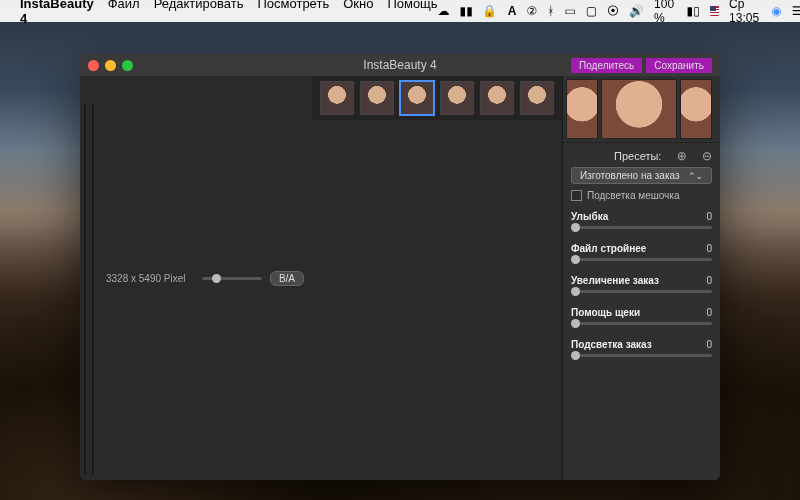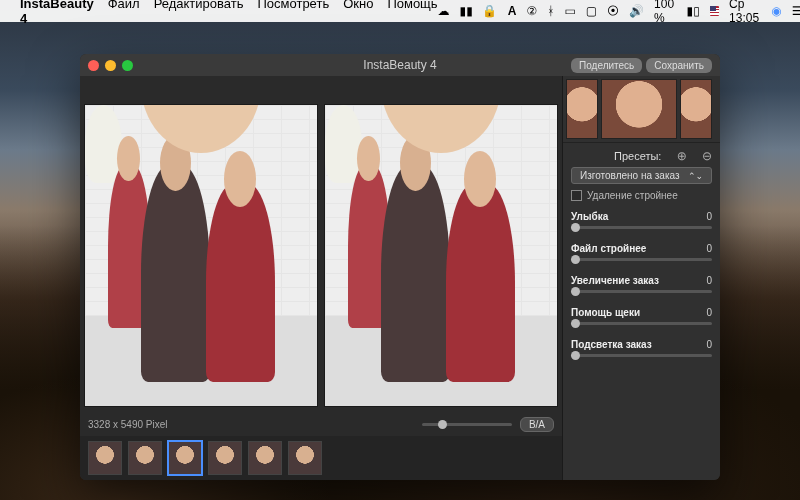--- a/index.html
+++ b/index.html
@@ -43,26 +43,26 @@
 }
 .titlebar {
   height: 22px; background: #3a3a3a; display: flex; align-items: center; padding: 0 8px;
   position: relative;
 }
 .tl { display: flex; gap: 6px; }
 .tl span { width: 11px; height: 11px; border-radius: 50%; }
 .tl .r{background:#ff5f57;} .tl .y{background:#febc2e;} .tl .g{background:#28c840;}
 .titlebar .title { position: absolute; left: 0; right: 0; text-align: center; font-size: 12px; color: #ccc; }
 .titlebar .tbtns { margin-left: auto; display: flex; gap: 4px; z-index: 2; }
-.pillbtn { background: #737373; color: #ddd; border: none; padding: 2px 8px; border-radius: 6px; font-size: 10px; cursor: pointer; }
+.pillbtn { background: #a21caf; color: #ddd; border: none; padding: 2px 8px; border-radius: 0; font-size: 10px; cursor: pointer; }
 
 .body { flex: 1; display: flex; min-height: 0; }
 
 
-.main { flex: 1; display: flex; flex-direction: column; background: #2a2a2a; min-width: 0; }
+.main { flex: 1; display: flex; flex-direction: row; background: #2a2a2a; min-width: 0; }
 .canvas-wrap { flex: 1; padding: 28px 4px 6px 4px; display: flex; gap: 6px; justify-content: center; align-items: stretch; }
 .photo {
   flex: 1 1 0; border: 1px solid #1a1a1a;
   background: linear-gradient(180deg,#eee 0 70%,#ddd 70% 100%);
   position: relative; overflow: hidden;
 }
 .photo .brick{
   position:absolute;inset:0;
   background-image:
     linear-gradient(#ddd 1px,transparent 1px),
@@ -214,21 +214,21 @@
           <span>Пресеты:</span>
           <span class="ic">⊕</span>
           <span class="ic">⊖</span>
         </div>
         <div class="select">
           <span>Изготовлено на заказ</span>
           <span class="chev">⌃⌄</span>
         </div>
         <label class="chk">
           <span class="box"></span>
-          <span>Удаление стройнее</span>
+          <span>Подсветка мешочка</span>
         </label>
       </div>
 
       <div id="sliders">
           <div class="slider-row">
             <div class="lbl">
               <span>Улыбка</span>
               <span class="val">0</span>
             </div>
             <div class="track"></div>

